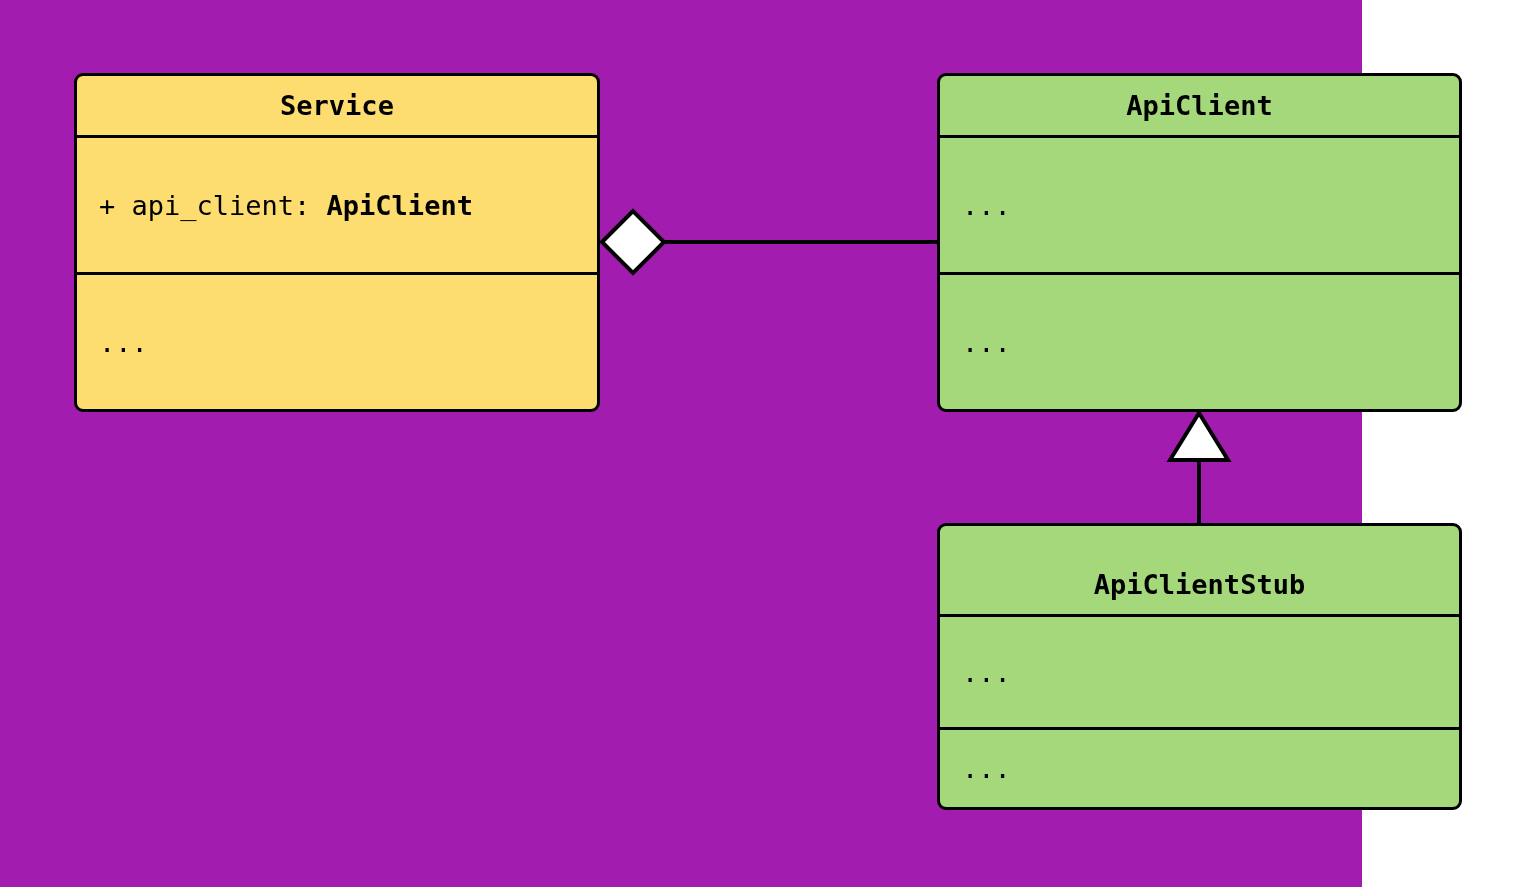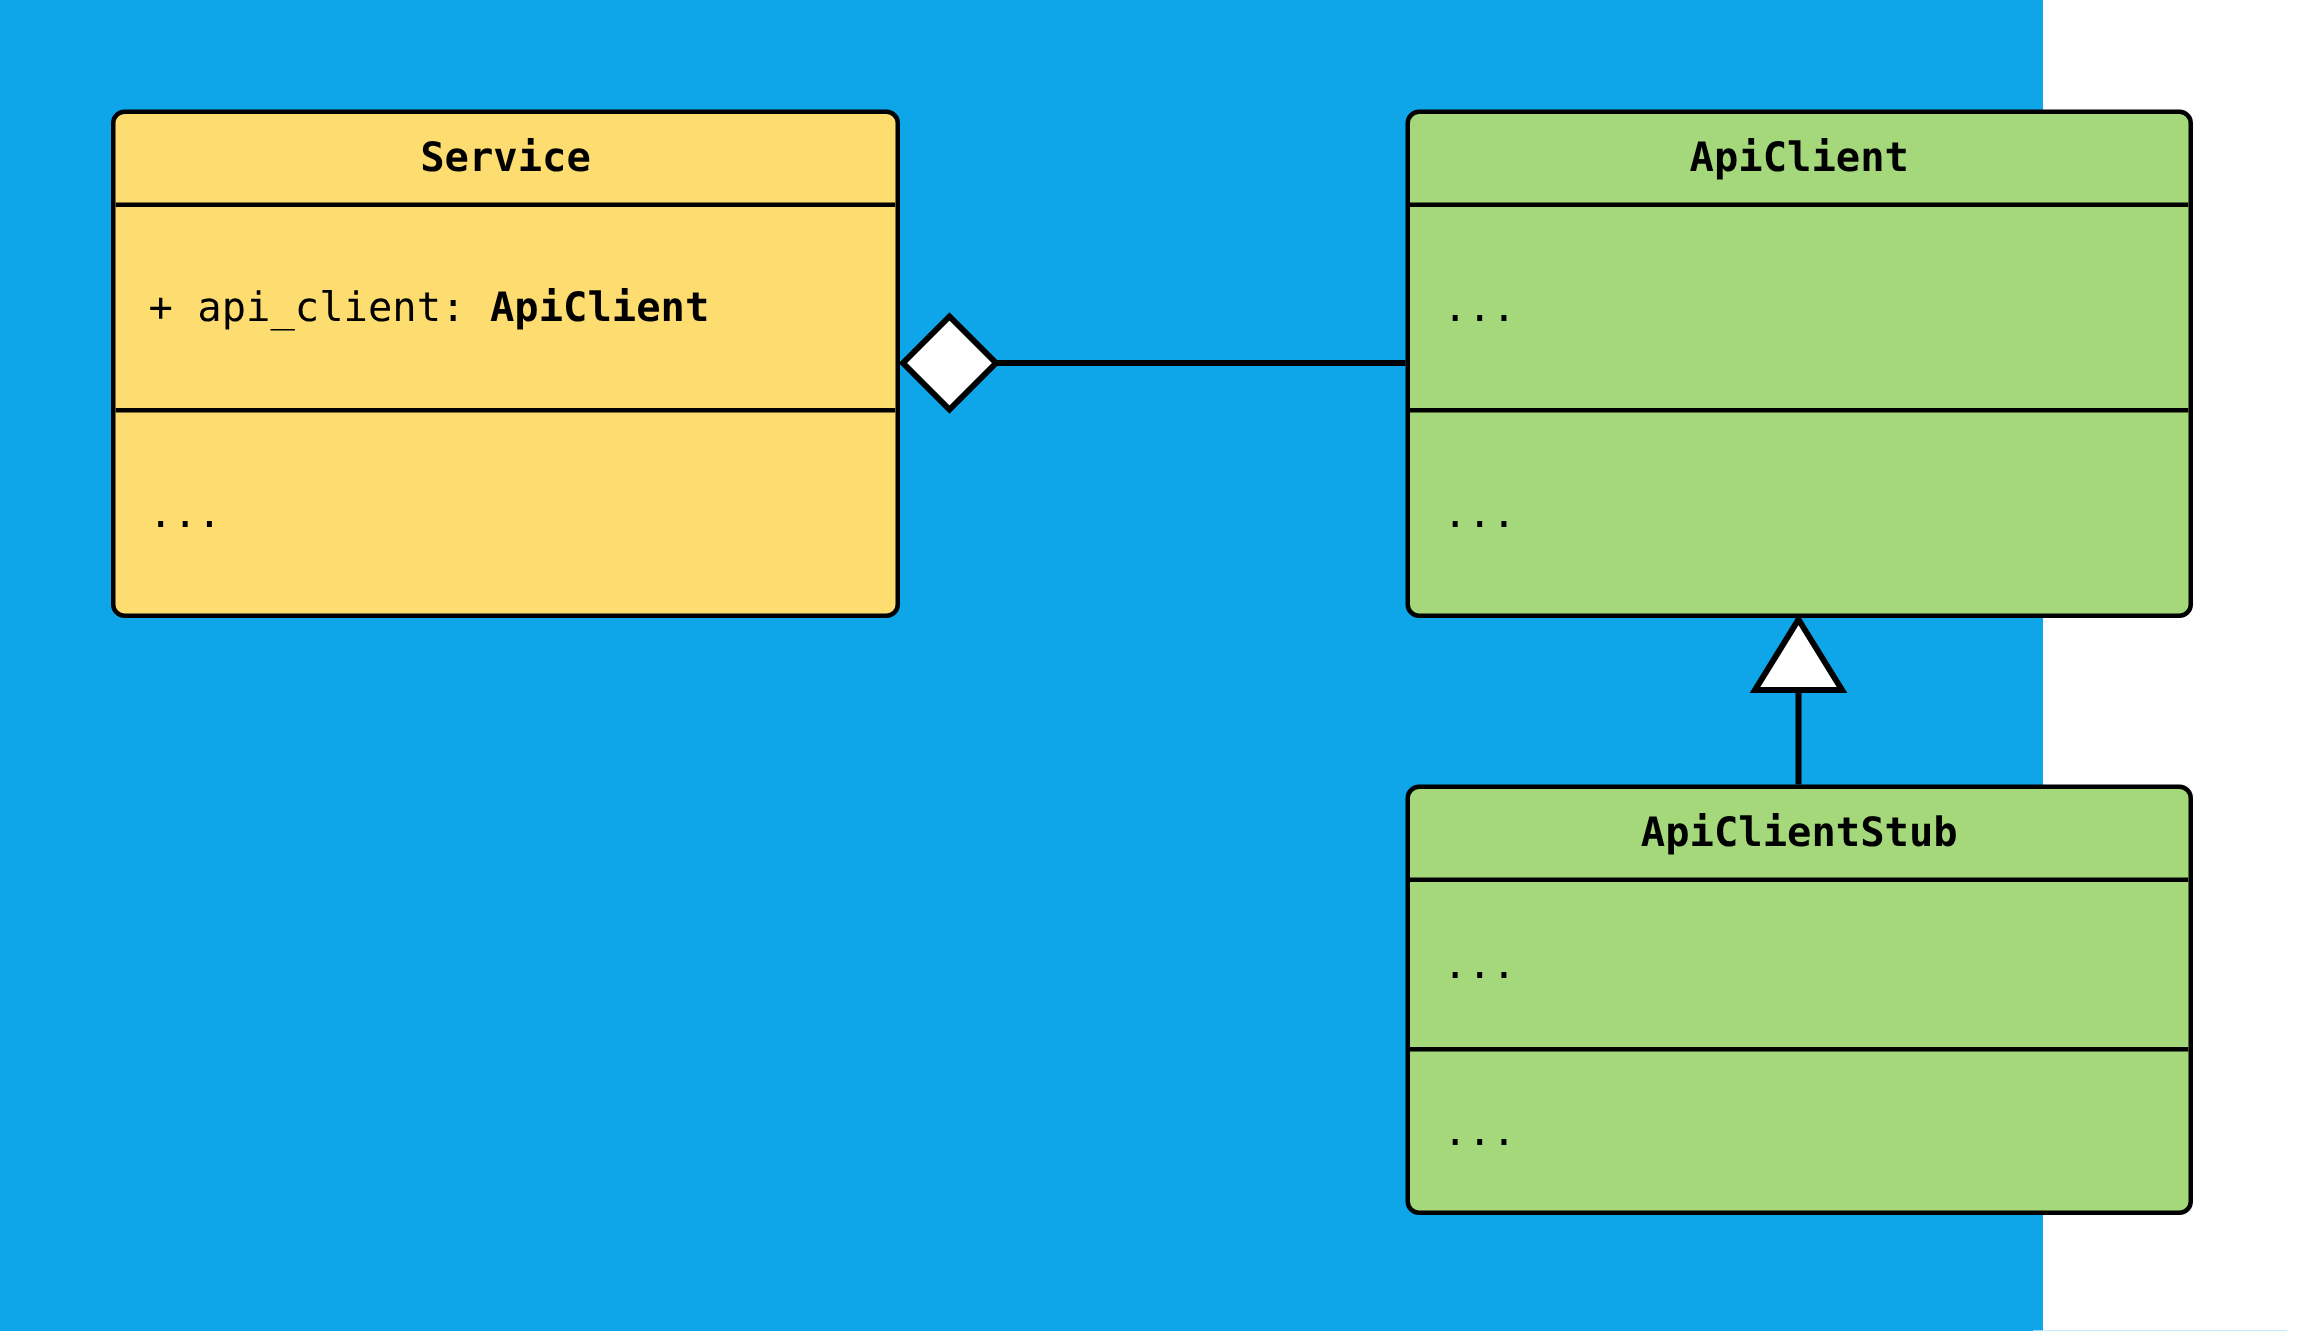--- a/index.html
+++ b/index.html
@@ -10,21 +10,21 @@
   body {
     width: 1538px;
     height: 887px;
     font-family: "DejaVu Sans Mono", "Liberation Mono", monospace;
     overflow: hidden;
   }
   #canvas {
     position: relative;
     width: 1362px;
     height: 887px;
-    background: #0ea5e9;
+    background: #a21caf;
   }
   .uml-class {
     position: absolute;
     box-sizing: border-box;
     border: 3px solid #000000;
     border-radius: 9px;
     overflow: hidden;
     display: flex;
     flex-direction: column;
   }
@@ -107,21 +107,21 @@
     <div class="compartment divided class-title" style="height:62px;">ApiClient</div>
     <div class="compartment divided" style="height:137px; display:flex; flex-direction:column; justify-content:center;">
       <div class="member-row dots">...</div>
     </div>
     <div class="compartment" style="flex:1; display:flex; flex-direction:column; justify-content:center;">
       <div class="member-row dots">...</div>
     </div>
   </div>
 
   <div class="uml-class green" style="left:937px; top:523px; width:525px; height:287px;">
-    <div class="compartment divided class-title" style="height:62px;">ApiClientStub</div>
+    <div class="compartment divided class-title" style="height:62px;margin-top:29px;">ApiClientStub</div>
     <div class="compartment divided" style="height:113px; display:flex; flex-direction:column; justify-content:center;">
       <div class="member-row dots">...</div>
     </div>
     <div class="compartment" style="flex:1; display:flex; flex-direction:column; justify-content:center;">
       <div class="member-row dots">...</div>
     </div>
   </div>
 
 </div>
 

